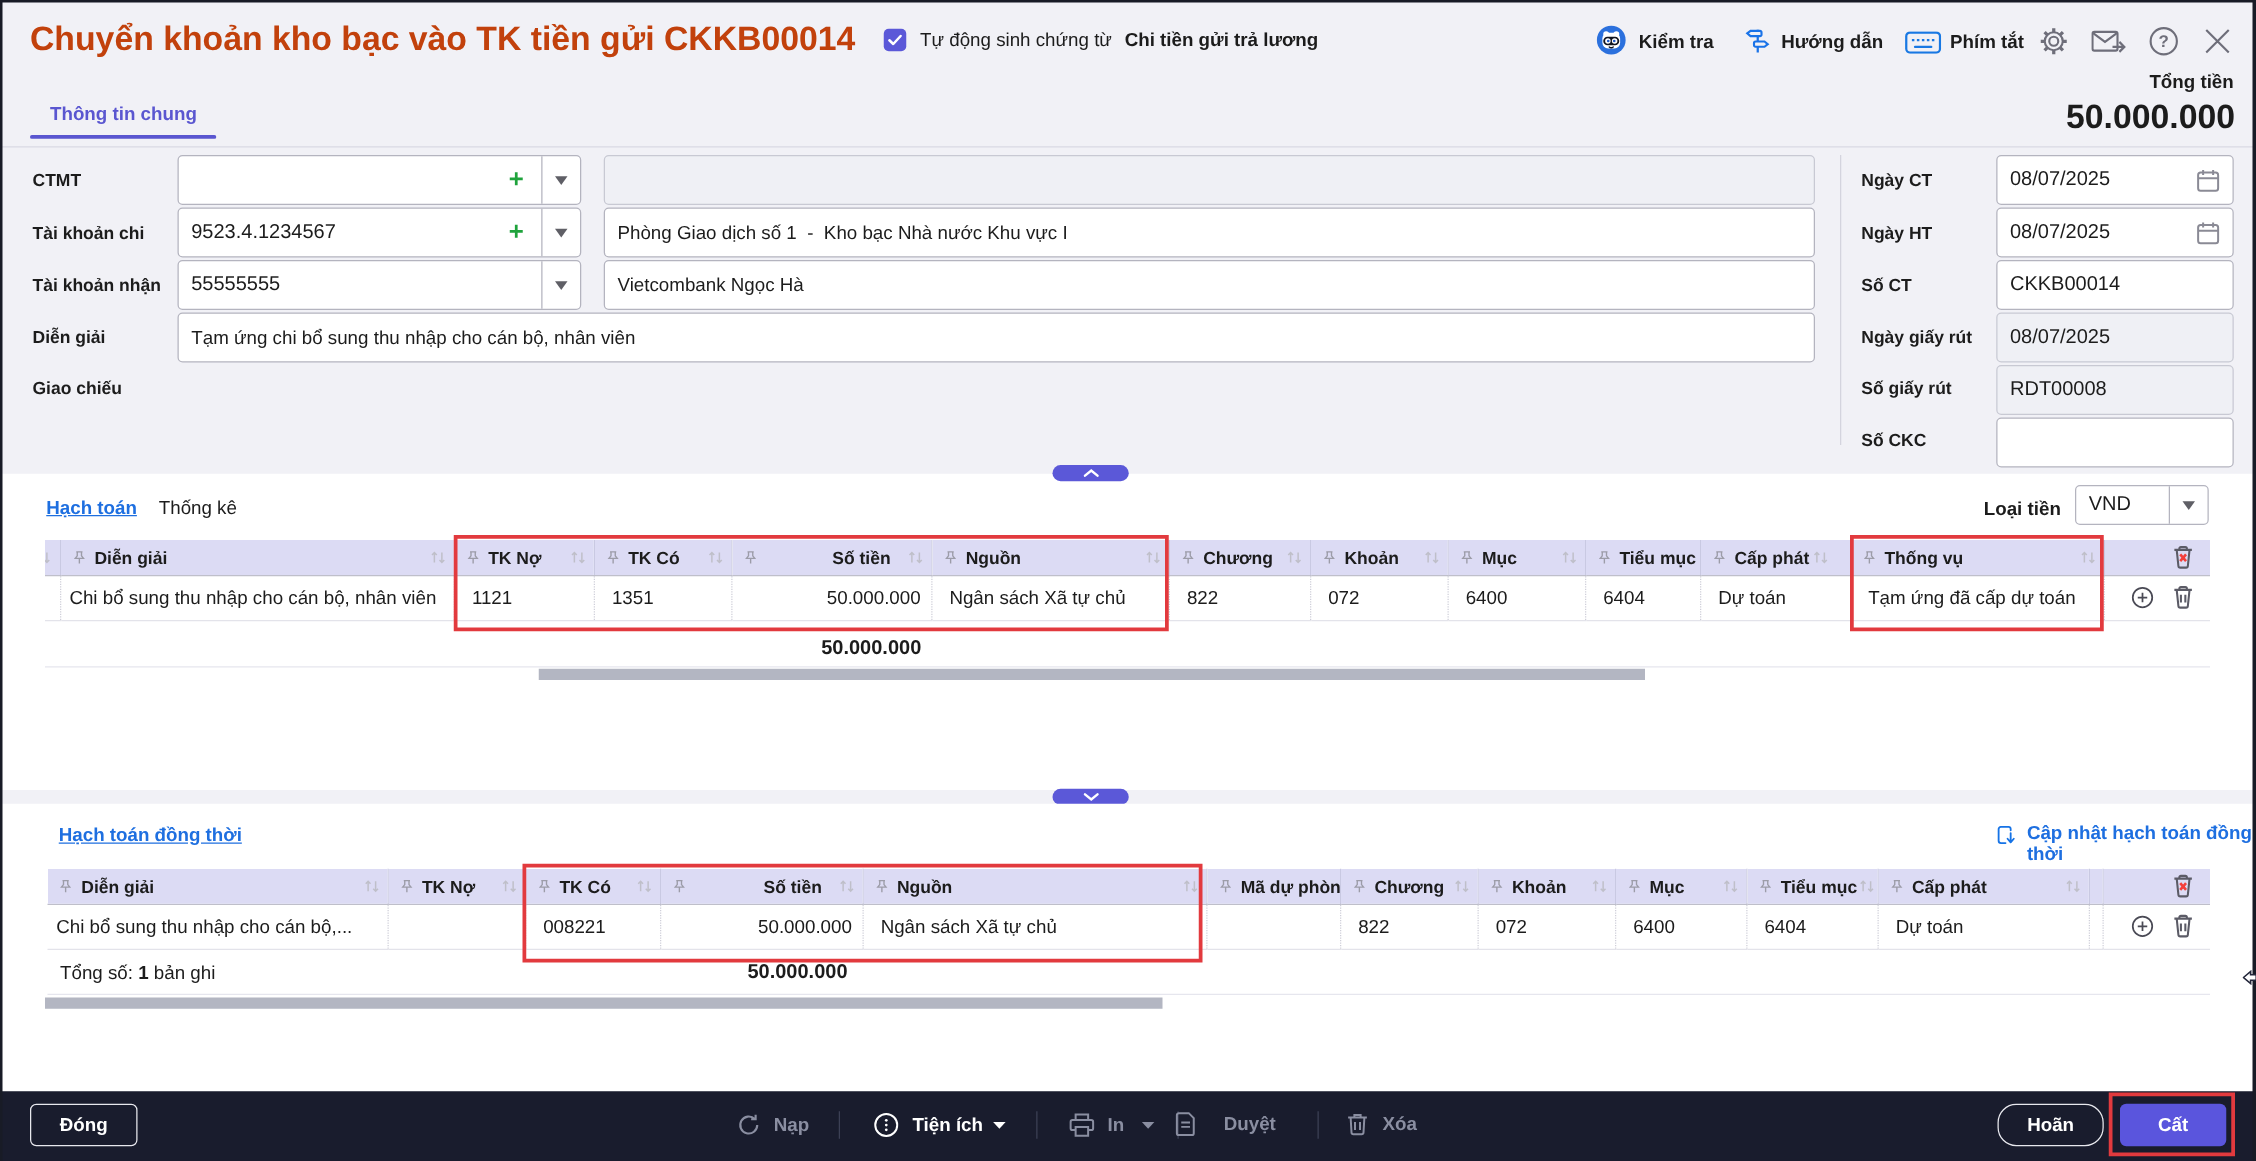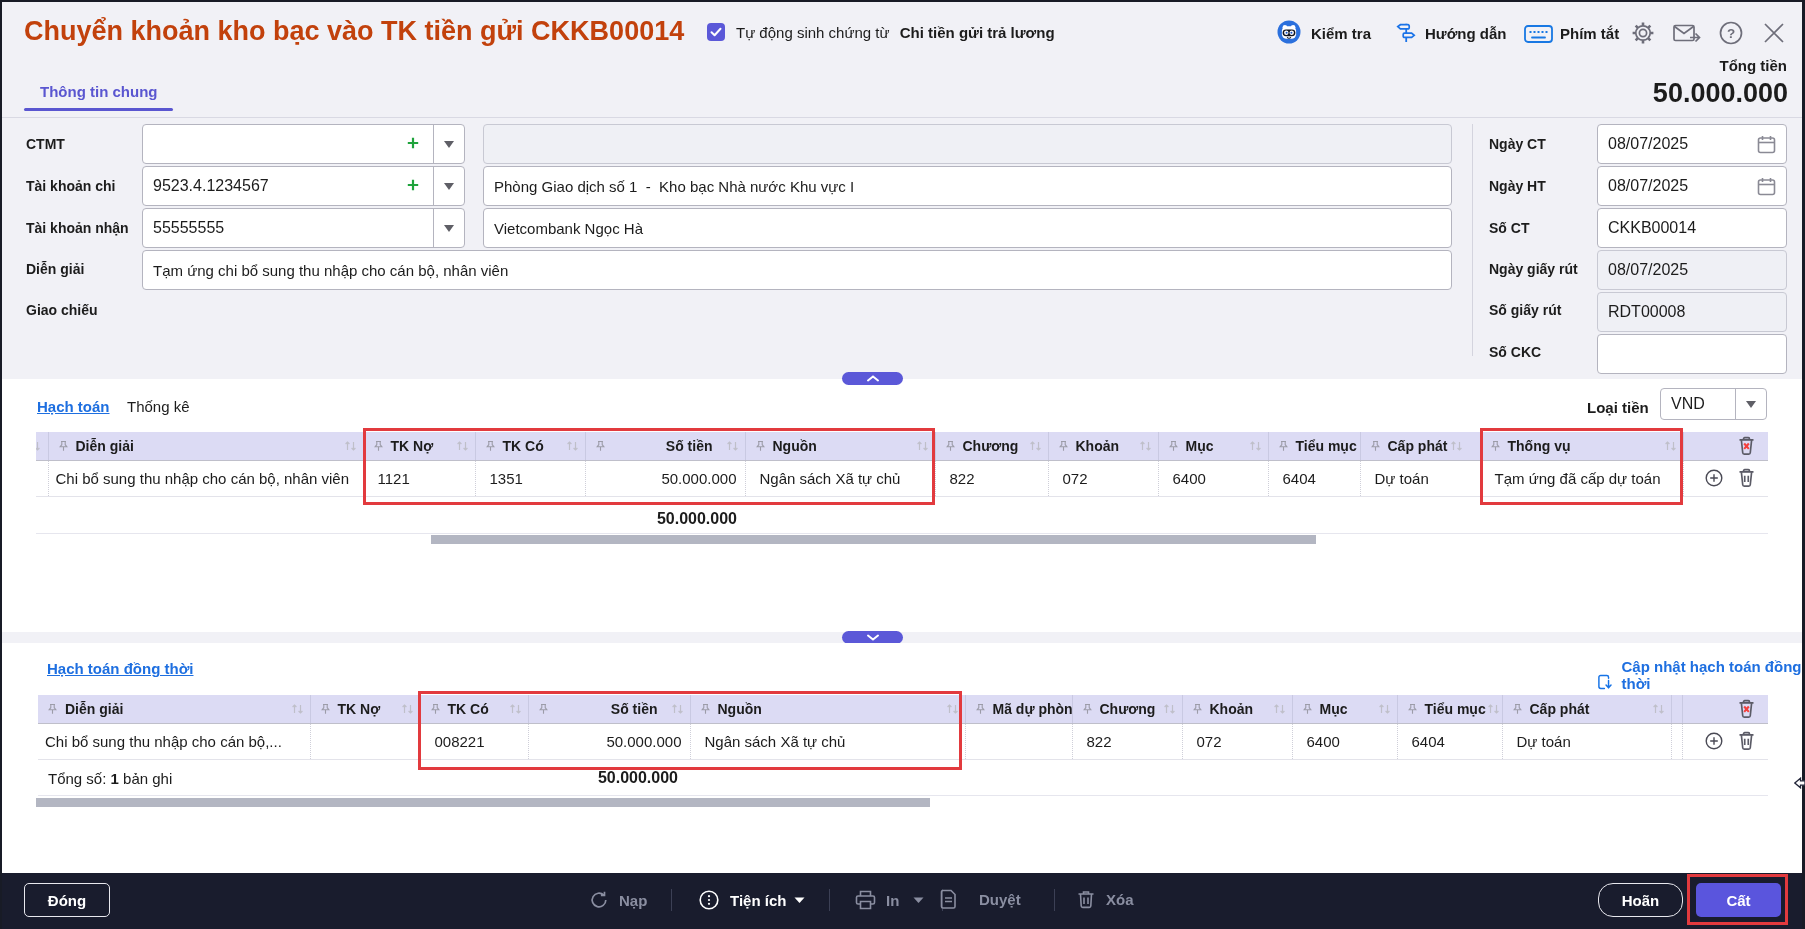--- a/index.html
+++ b/index.html
@@ -425,21 +425,21 @@
 <div class="abs" style="left:842px; top:631px;">
     <div class="pill">
       <svg width="16" height="9" viewBox="0 0 16 9">
         <path d="M3 2.5 L8 6.5 L13 2.5" stroke="#fff" stroke-width="2" fill="none" stroke-linecap="round"></path>
       </svg>
     </div>
   </div>
 
 <div class="abs panel2"></div>
 <div class="abs" style="left:35px; top:660px; font-size:15px; font-weight:bold; color:#1e6fe0; text-decoration:underline;margin-left:12px;">Hạch toán đồng thời</div>
-<div class="abs" style="left:1597px; top:658px; display:flex; align-items:flex-end; gap:9px;">
+<div class="abs" style="left:1597px; top:658px; display:flex; align-items:flex-start; gap:9px;">
 <svg width="18" height="20" viewBox="0 0 18 20">
       <path d="M2.2 15.3 V4.5 a2 2 0 0 1 2-2 h7.2 a2 2 0 0 1 2 2 V5.7 M2.2 15.3 a2.2 2.2 0 0 0 2.2 2.2 h4.2" stroke="#1673e6" stroke-width="1.7" fill="none" stroke-linecap="round"></path>
       <path d="M13.4 8.2 v8.4 M10.5 13.5 l2.9 3.3 2.9-3.3" stroke="#1673e6" stroke-width="1.7" fill="none" stroke-linecap="round" stroke-linejoin="round"></path>
     </svg>
 <span style="font-size:15px; font-weight:bold; color:#1e6fe0;">Cập nhật hạch toán đồng thời</span>
   </div>
 
 <div class="abs" style="left:38px; top:695px;">
 <table class="grid t2">
 <colgroup>

